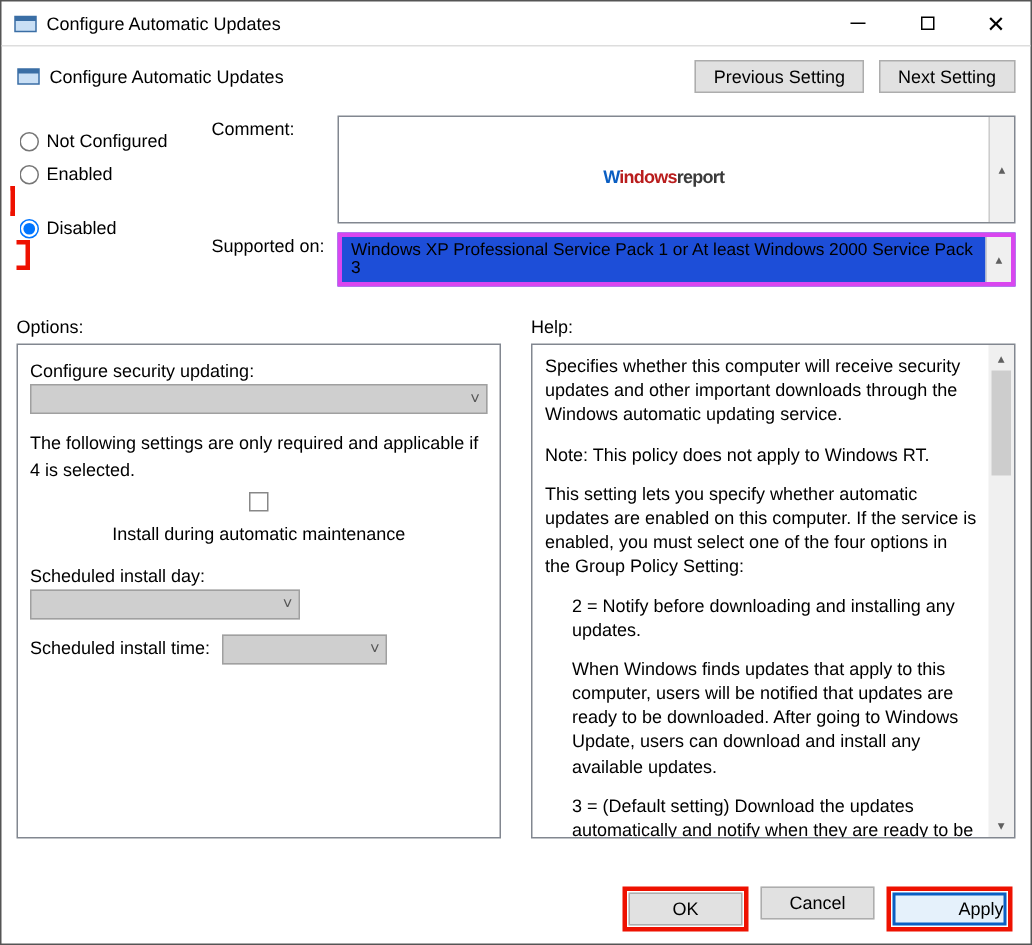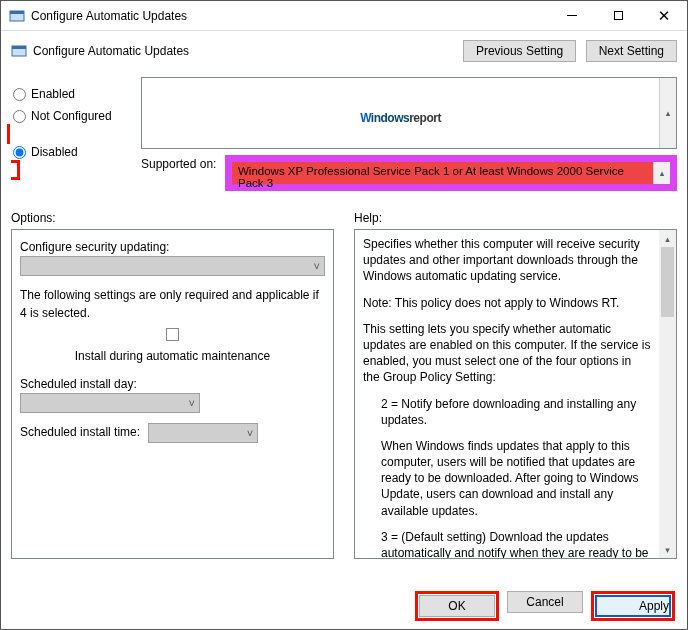--- a/index.html
+++ b/index.html
@@ -27,24 +27,24 @@
 .radio-col input[type=radio] { margin: 0; }
 .hl { border: 3px solid #e10; padding: 0 6px 0 0; margin-left:-4px;}
 
 .field-col { flex: 1; }
 .field-row { display: flex; margin-bottom: 6px; }
 .field-label { width: 84px; padding-top: 2px; }
 .commentbox { flex:1; height: 72px; border: 1px solid #828790; background: #fff; position: relative; display:flex; }
 .commentbox .inner { flex:1; display:flex; align-items:center; justify-content:center;}
 .wr-logo { font-size: 28px; font-weight: 700; letter-spacing: -0.5px; }
 .wr-logo .w { color: #0a5ec2; }
-.wr-logo .rest { color: #0c4a6e; }
+.wr-logo .rest { color: #b91c1c; }
 .wr-logo .report { color: #3a3a3a; font-weight: 600; }
 .scroll-arrow { width: 17px; background: #f0f0f0; border-left: 1px solid #cdcdcd; display:flex; align-items:center; justify-content:center; color:#606060; font-size:9px;}
-.supportedbox { flex:1; height: 36px; border: 7px solid #d946ef; background: #ef4444; display:flex; }
+.supportedbox { flex:1; height: 36px; border: 3px solid #d946ef; background: #1d4ed8; display:flex; }
 .supportedbox .txt { flex:1; padding: 3px 6px; font-size:11.5px; }
 
 .mid { display:flex; gap: 20px; margin-top: 14px; }
 .mid .col { flex:1; }
 .mid .lab { margin-bottom: 4px; }
 .panel { border: 1px solid #828790; background:#fff; height: 330px; overflow:hidden; position:relative;}
 
 .opts { padding: 8px; font-size: 12px; line-height:1.5; }
 .opts .combo { width: 100%; height: 20px; background: #cfcfcf; border: 1px solid #a0a0a0; position: relative; margin-bottom: 10px;}
 .opts .combo::after { content:"˅"; position:absolute; right:4px; top:1px; color:#555; font-size:11px; }
@@ -105,35 +105,36 @@
       <button>Previous Setting</button>
       <button>Next Setting</button>
     </div>
   </div>
 
   <div class="body">
     <div class="top-row">
       <div class="radio-col">
         <label>
             <input type="radio" name="s" style="">
-            <span>Enabled</span>
+            <span>Not Configured</span>
           </label>
         <label>
             <input type="radio" name="s" style="">
-            <span>Not Configured</span>
+            <span>Enabled</span>
           </label>
         <span class="hl">
           <label>
               <input type="radio" name="s" checked="" style="">
               <span>Disabled</span>
             </label>
         </span>
       </div>
       <div class="field-col">
         <div class="field-row">
+          <div class="field-label">Comment:</div>
           <div class="commentbox">
             <div class="inner">
               <span class="wr-logo"><span class="w">W</span><span class="rest">indows</span><span class="report">report</span></span>
             </div>
             <div class="scroll-arrow">▴</div>
           </div>
         </div>
         <div class="field-row">
           <div class="field-label">Supported on:</div>
           <div class="supportedbox">

